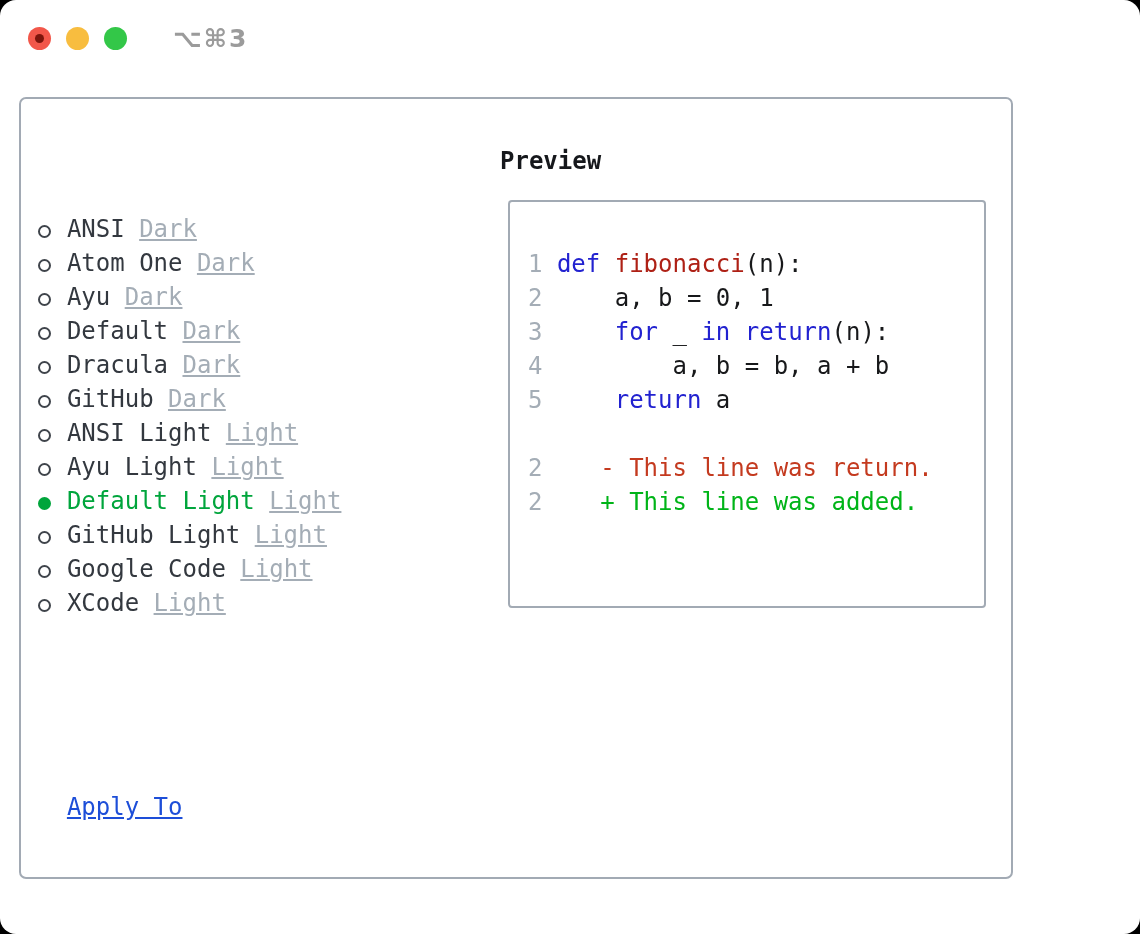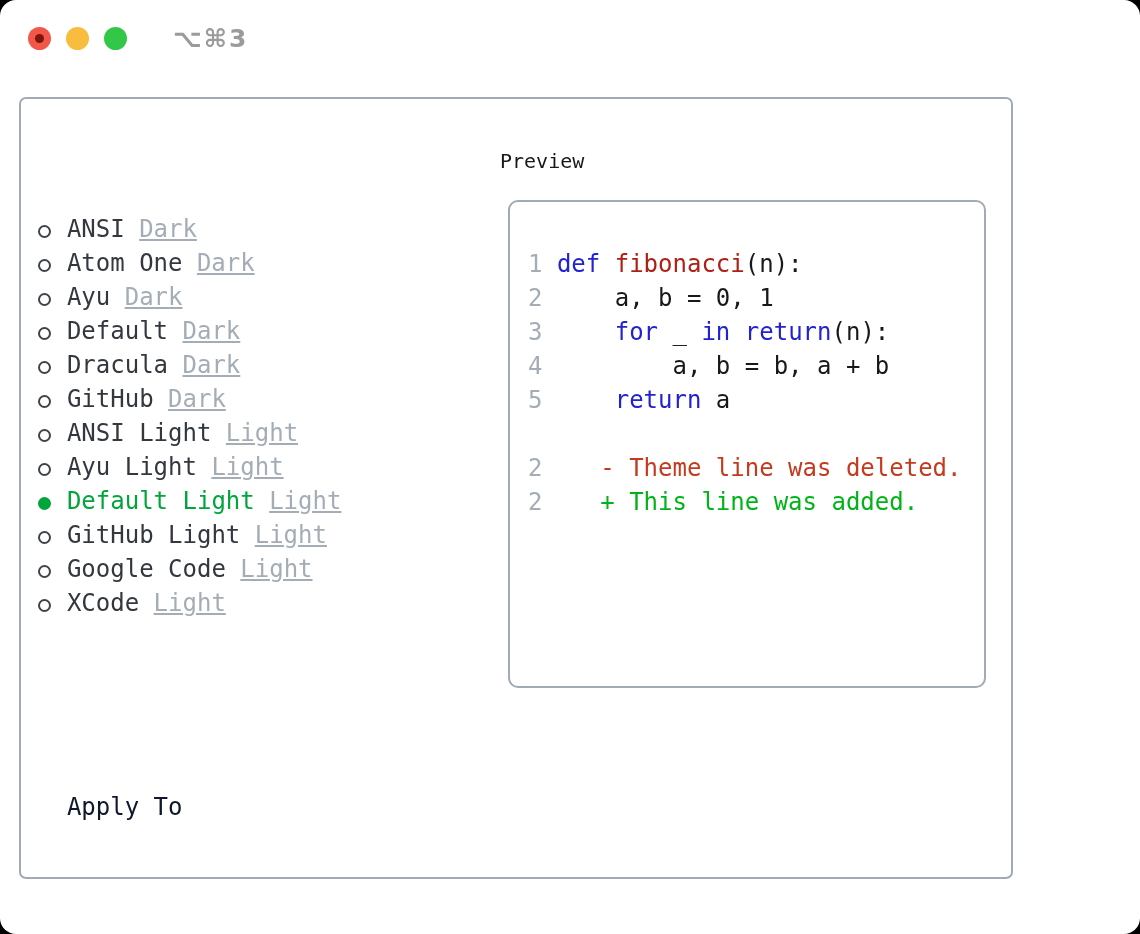--- a/index.html
+++ b/index.html
@@ -55,31 +55,31 @@
     border-radius: 50%; box-sizing: border-box;
     vertical-align: -1px;
   }
   .radio.sel {
     background: var(--selected-green, #00a53c);
     border-color: var(--selected-green, #00a53c);
   }
   .t-name { color: var(--text-dark, #33383f); }
   .t-name.sel { color: var(--selected-green, #00a53c); margin-top: 20px; }
   .t-suffix { color: var(--muted-gray, #a4adb6); margin-left: 1ch; text-decoration: underline; }
-  .apply-hdr { color: #0f172a; }
+  .apply-hdr { color: #1d4ed8; text-decoration: underline; }
   
   .preview-hdr {
     position: absolute; left: 479px; top: 45px;
-    font-size: 20px; line-height: 34px; font-weight: normal; color: #16181c;
+    font-size: 24px; line-height: 34px; font-weight: bold; color: #16181c;
   }
   .preview-box {
     position: absolute; left: 487px; top: 101px;
-    width: 478px; height: 488px;
+    width: 478px; height: 408px;
     border: 2px solid var(--border-gray, #9aa3ad);
-    border-radius: 10px;
+    border-radius: 4px;
     box-sizing: border-box;
     padding: 45px 12px 0 18px;
     overflow: hidden;
   }
   .code-line {
     font-size: 24px; line-height: 34px; min-height: 34px; white-space: pre;
   }
   .tk-num { color: var(--muted-gray, #a4adb6); }
   .tk-kw  { color: var(--keyword-blue, #2222d0); }
   .tk-fn  { color: var(--function-red, #ae2015); }
@@ -118,19 +118,19 @@
     <div class="preview-hdr">Preview</div>
 
     <div class="preview-box">
       <div id="code-lines">
           <div class="code-line"><span class="tk-num">1 </span><span class="tk-kw">def</span><span class="tk-pl"> </span><span class="tk-fn">fibonacci</span><span class="tk-pl">(n):</span></div>
           <div class="code-line"><span class="tk-num">2 </span><span class="tk-pl">    a, b = 0, 1</span></div>
           <div class="code-line"><span class="tk-num">3 </span><span class="tk-pl">    </span><span class="tk-kw">for</span><span class="tk-pl"> _ </span><span class="tk-kw">in</span><span class="tk-pl"> </span><span class="tk-kw">return</span><span class="tk-pl">(n):</span></div>
           <div class="code-line"><span class="tk-num">4 </span><span class="tk-pl">        a, b = b, a + b</span></div>
           <div class="code-line"><span class="tk-num">5 </span><span class="tk-pl">    </span><span class="tk-kw">return</span><span class="tk-pl"> a</span></div>
           <div class="code-line"></div>
-          <div class="code-line"><span class="tk-num">2 </span><span class="tk-del">   - Theme line was deleted.</span></div>
+          <div class="code-line"><span class="tk-num">2 </span><span class="tk-del">   - This line was return.</span></div>
           <div class="code-line"><span class="tk-num">2 </span><span class="tk-add">   + This line was added.</span></div>
         </div>
     </div>
 
   </div>
 </div>
 
 </body></html>

